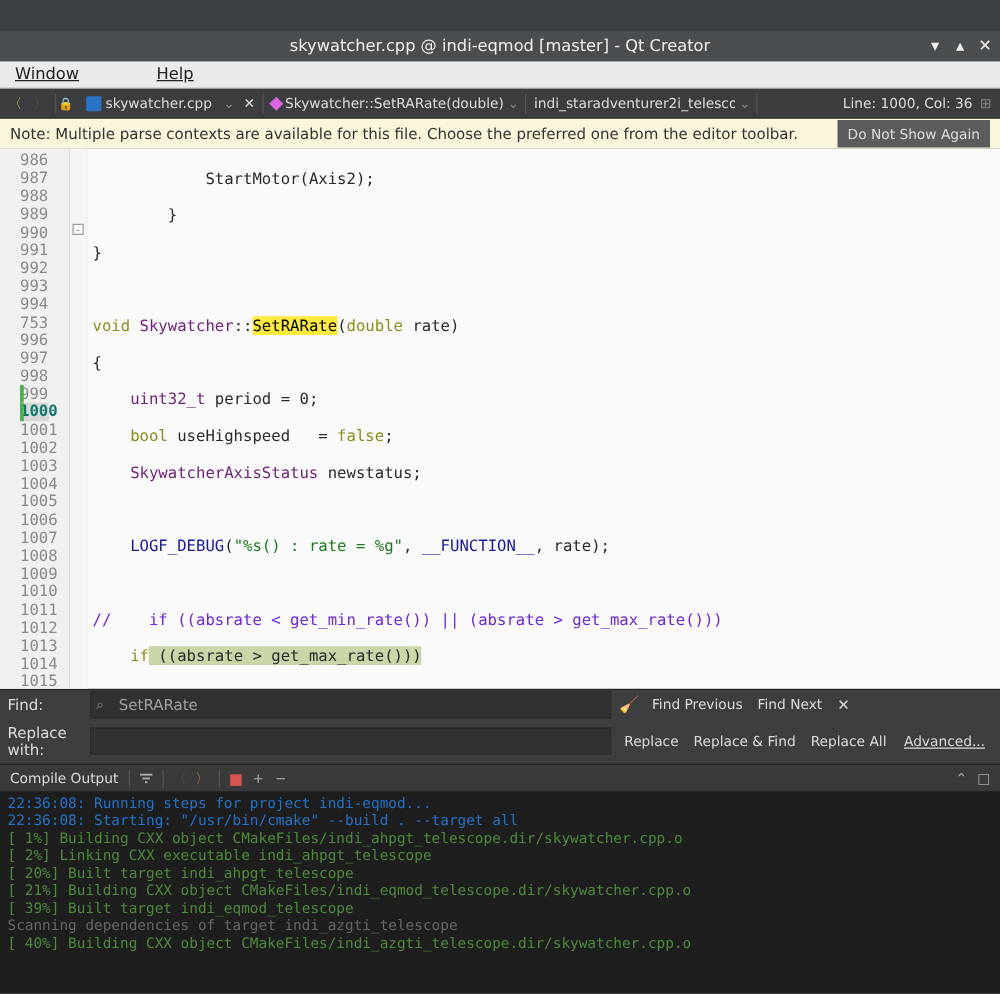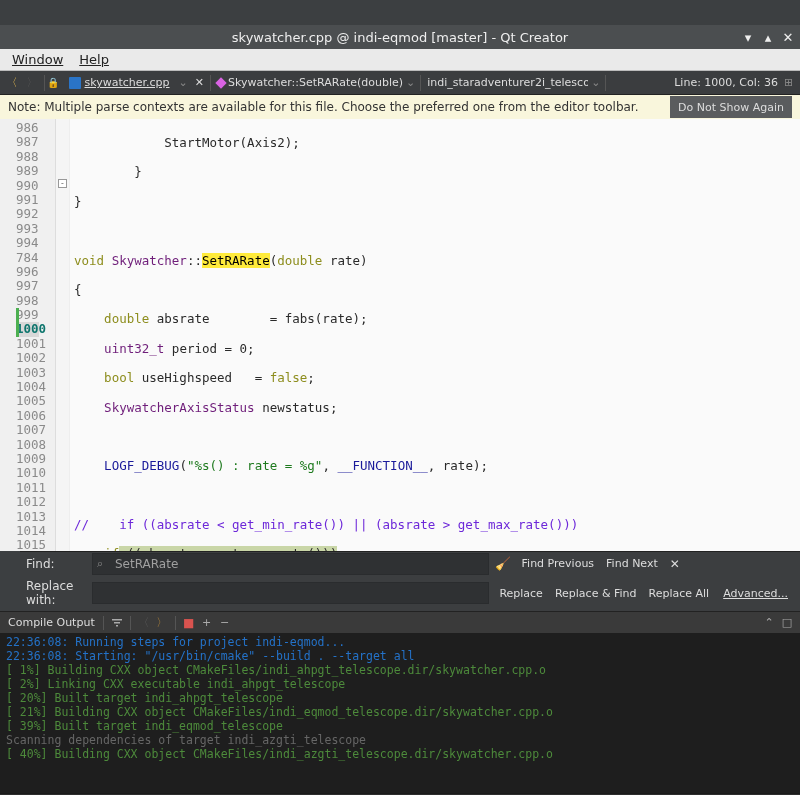--- a/index.html
+++ b/index.html
@@ -27,37 +27,38 @@
 .titlebar .winbtn { width: 12px; height: 12px; display:flex; align-items:center; justify-content:center; cursor:pointer; }
 .menubar {
   background: #eaeaea;
   color: #222;
   height: 22px;
   display: flex;
   align-items: center;
   padding: 0 4px;
   font-size: 13px;
   border-bottom: 1px solid #bbb;
+  gap: 46px;
 }
 .menubar .menuitem { padding: 2px 8px; text-decoration: underline; }
 .toolbar {
   background: #3b3d3f;
   height: 24px;
   display: flex;
   align-items: center;
   padding: 0 2px;
   border-bottom: 1px solid #222;
   font-size: 11px;
 }
 .tb-btn { width: 18px; height: 18px; display:flex; align-items:center; justify-content:center; margin: 0 1px; }
 .tb-arrow-left { color:#e2b74f; }
 .tb-arrow-right { color:#555; }
 .tb-lock { color:#777; font-size:10px; margin-right:4px; }
 .file-icon { width:12px; height:12px; background:#2a74c7; margin-right:3px; border-radius:1px; flex-shrink:0; }
-.tb-file { color:#ddd; flex:0 0 auto; padding:2px 6px; display:flex; align-items:flex-end;text-decoration:underline; }
+.tb-file { color:#ddd; flex:0 0 auto; padding:2px 6px; display:flex; align-items:flex-end; }
 .tb-chevron { color:#888; padding:0 3px; }
 .tb-close { color:#ddd; padding:0 4px; cursor:pointer; }
 .tb-sep { width:1px; height:16px; background:#555; margin:0 2px; }
 .pink-dot { width:8px; height:8px; background:#d963e3; transform:rotate(45deg); margin-right:3px; flex-shrink:0;}
 .tb-breadcrumb { color:#ddd; padding:2px 4px; display:flex; align-items:center; max-width:190px; overflow:hidden; white-space:nowrap;}
 .tb-kit { color:#ddd; padding:2px 4px; max-width:165px; overflow:hidden; white-space:nowrap;}
 .tb-linecol { color:#ddd; padding:2px 6px; margin-left:auto; white-space:nowrap;}
 .tb-doc-icon { width:14px; height:14px; color:#888; }
 
 .warnbar {
@@ -106,21 +107,20 @@
 .string { color:#1e7a1e; }
 .comment { color:#6d28d9; }
 .macro { color:#1a1a9a;}
 .ident { color:#2a2a2a;}
 
 .findbar {
   background:#3c3e40;
   display:grid;
   grid-template-columns: 72px 1fr auto;
   border-top:1px solid #222;
-  margin-left:20px;
 }
 .findbar .row { display:contents;}
 .findbar .label { padding:4px 6px; color:#ddd; font-size:12px; display:flex; align-items:center;}
 .findbar .input-wrap { position:relative; display:flex; align-items:center;}
 .findbar input { width:100%; background:#2f3133; border:1px solid #2a2c2e; color:#a0a0a0; padding:3px 22px; font-size:12px; font-family:inherit;}
 .findbar .icon-search { position:absolute; left:5px; color:#888; font-size:11px;}
 .findbar .buttons { display:flex; gap:4px; align-items:center; padding:3px 6px;}
 .findbar .btn { color:#ddd; font-size:11px; padding:2px 4px; cursor:pointer; white-space:nowrap;}
 .findbar .broom { font-size:13px; margin-right:2px;}
 .findbar .close-x { color:#ddd; padding:0 4px; cursor:pointer;}
@@ -214,21 +214,21 @@
   <div class="gutter" id="gutter">
       <div>986</div>
       <div>987</div>
       <div>988</div>
       <div>989</div>
       <div>990</div>
       <div>991</div>
       <div>992</div>
       <div>993</div>
       <div>994</div>
-      <div>784</div>
+      <div>753</div>
       <div>996</div>
       <div>997</div>
       <div>998</div>
       <div class="ln999">999</div>
       <div class="ln1000">1000</div>
       <div>1001</div>
       <div>1002</div>
       <div>1003</div>
       <div>1004</div>
       <div>1005</div>
@@ -246,21 +246,20 @@
   <div class="fold-col">
     <div class="fb" style="top:60px;">-</div>
   </div>
   <div class="code">
 <div class="line">            <span class="call">StartMotor</span>(<span class="ident">Axis2</span>);</div>
 <div class="line">        }</div>
 <div class="line">}</div>
 <div class="line"></div>
 <div class="line"><span class="kw">void</span> <span class="type">Skywatcher</span>::<span class="hl-yellow">SetRARate</span>(<span class="kw">double</span><span> rate)</span></div>
 <div class="line">{</div>
-<div class="line">    <span class="kw">double</span><span> absrate        = fabs(rate);</span></div>
 <div class="line">    <span class="type">uint32_t</span><span> period = 0;</span></div>
 <div class="line">    <span class="kw">bool</span><span> useHighspeed   = </span><span class="kw">false</span>;</div>
 <div class="line">    <span class="type">SkywatcherAxisStatus</span> newstatus;</div>
 <div class="line"></div>
 <div class="line">    <span class="macro">LOGF_DEBUG</span>(<span class="string">"%s() : rate = %g"</span>, <span class="macro">__FUNCTION__</span><span>, rate);</span></div>
 <div class="line"></div>
 <div class="line"><span class="comment">//    if ((absrate &lt; get_min_rate()) || (absrate &gt; get_max_rate()))</span></div>
 <div class="line">    <span class="kw">if</span><span class="hl-cursor"> ((absrate &gt; get_max_rate())</span><span class="hl-cursor">)</span></div>
 
 

